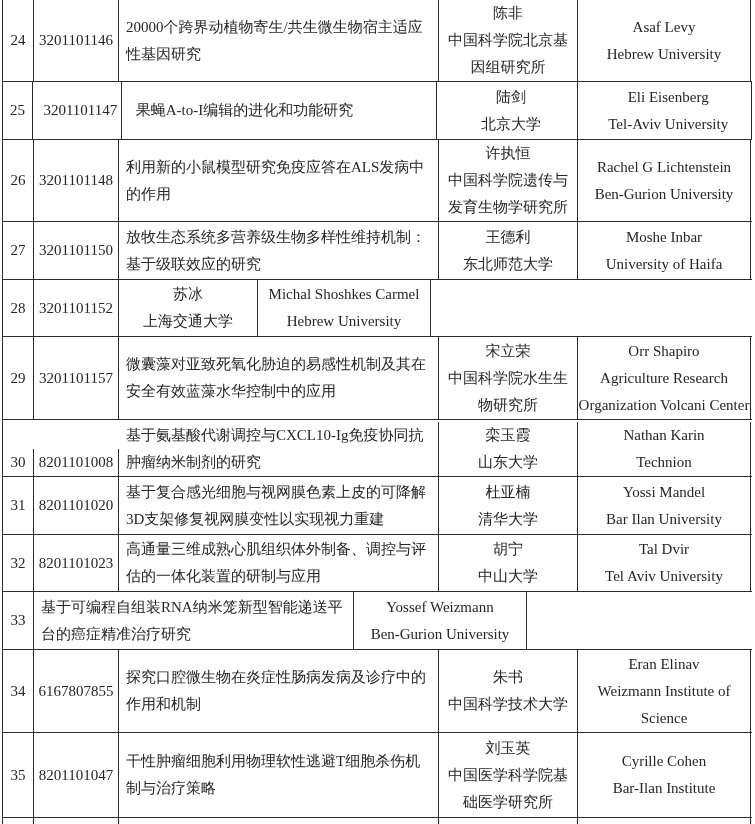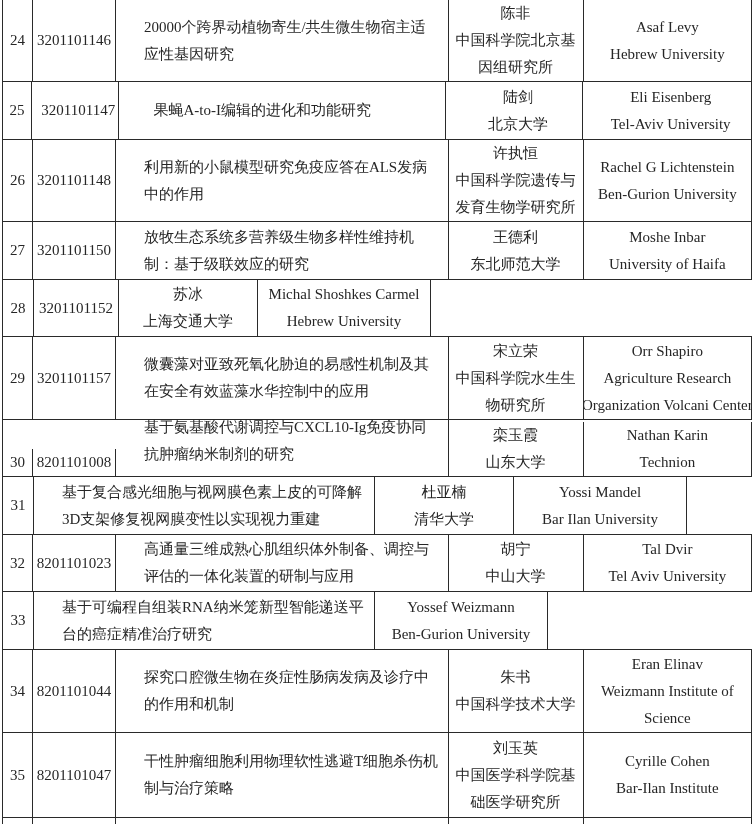--- a/index.html
+++ b/index.html
@@ -17,21 +17,21 @@
     border-bottom:1px solid #2a2a2a;
   }
   .row.partial{border-bottom:none;}
   .cell{
     box-sizing:border-box;border-right:1px solid #2a2a2a;
     display:flex;align-items:center;justify-content:center;
     font-size:15px;line-height:27px;overflow:hidden;
   }
   .c1{width:31px;}
   .c2{width:85px;letter-spacing:0px;}
-  .c3{width:320px;justify-content:flex-start;text-align:left;padding:8px 7px;margin-left:21px;}
+  .c3{width:320px;justify-content:flex-start;text-align:left;padding:0 7px;}
   .c4{width:139px;}
   .c5{width:173px;}
   .lines{display:flex;flex-direction:column;align-items:center;}
   .line{white-space:nowrap;text-align:center;}
   .title-text{width:100%;}
 </style>
 </head>
 <body>
 
 <div class="table" id="projects-table">
@@ -194,20 +194,23 @@
         <div class="lines">
           <div class="line">Nathan Karin</div>
           <div class="line">Technion</div>
         </div>
       </div>
     </div>
     <div class="row" style="height: 58px;">
       <div class="cell c1">
         <span>31</span>
       </div>
+      <div class="cell c2">
+        <span>8201101020</span>
+      </div>
       <div class="cell c3">
         <div class="title-text">基于复合感光细胞与视网膜色素上皮的可降解3D支架修复视网膜变性以实现视力重建</div>
       </div>
       <div class="cell c4">
         <div class="lines">
           <div class="line">杜亚楠</div>
           <div class="line">清华大学</div>
         </div>
       </div>
       <div class="cell c5">
@@ -252,21 +255,21 @@
           <div class="line">Yossef Weizmann</div>
           <div class="line">Ben-Gurion University</div>
         </div>
       </div>
     </div>
     <div class="row" style="height: 83px;">
       <div class="cell c1">
         <span>34</span>
       </div>
       <div class="cell c2">
-        <span>8201101044</span>
+        <span>6167807855</span>
       </div>
       <div class="cell c3">
         <div class="title-text">探究口腔微生物在炎症性肠病发病及诊疗中的作用和机制</div>
       </div>
       <div class="cell c4">
         <div class="lines">
           <div class="line">朱书</div>
           <div class="line">中国科学技术大学</div>
         </div>
       </div>

